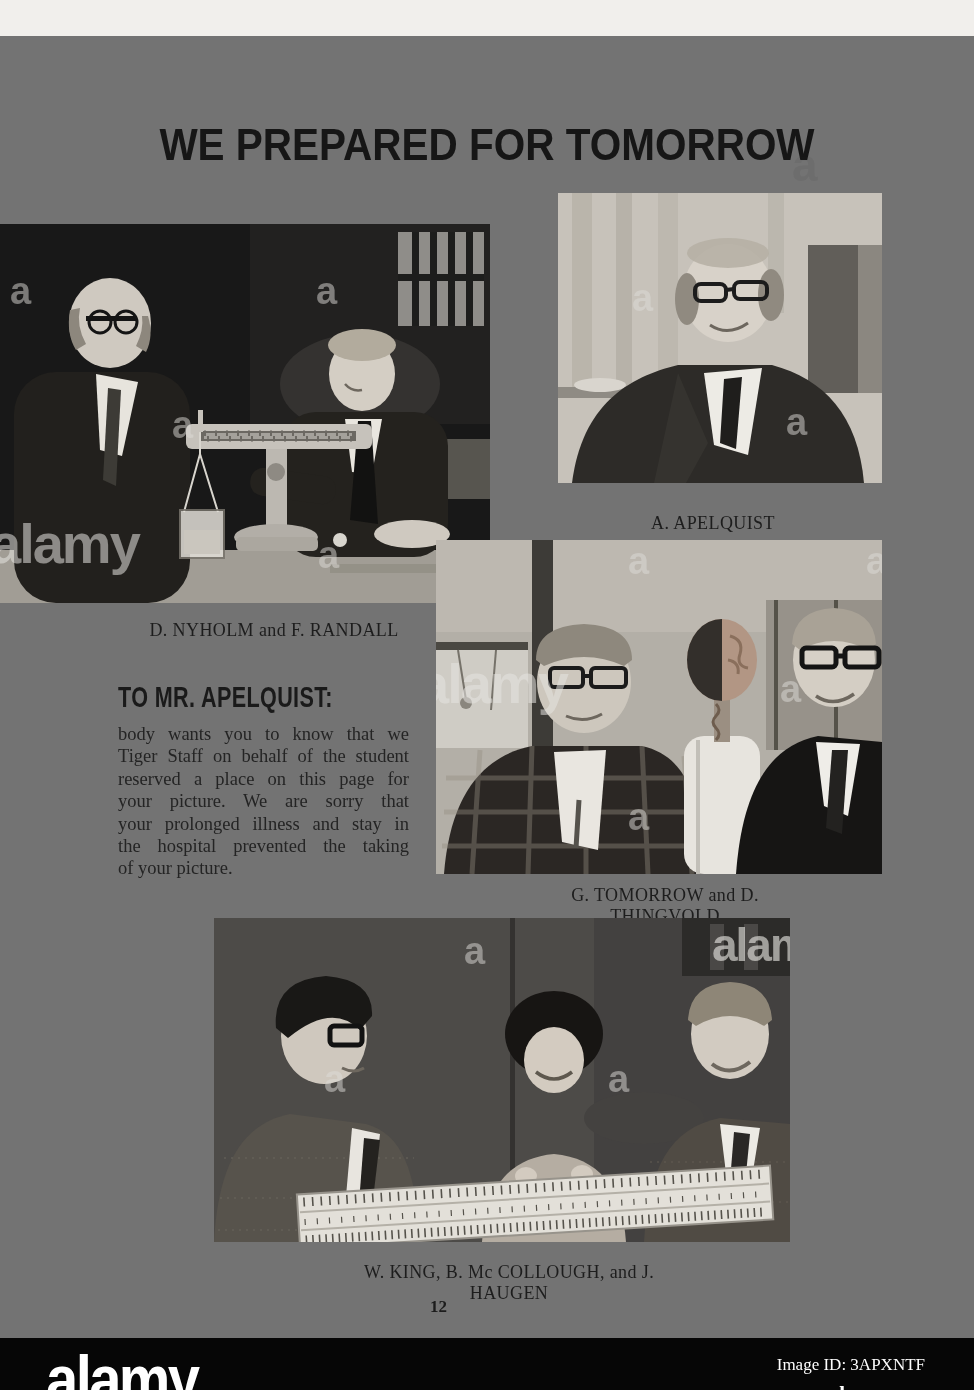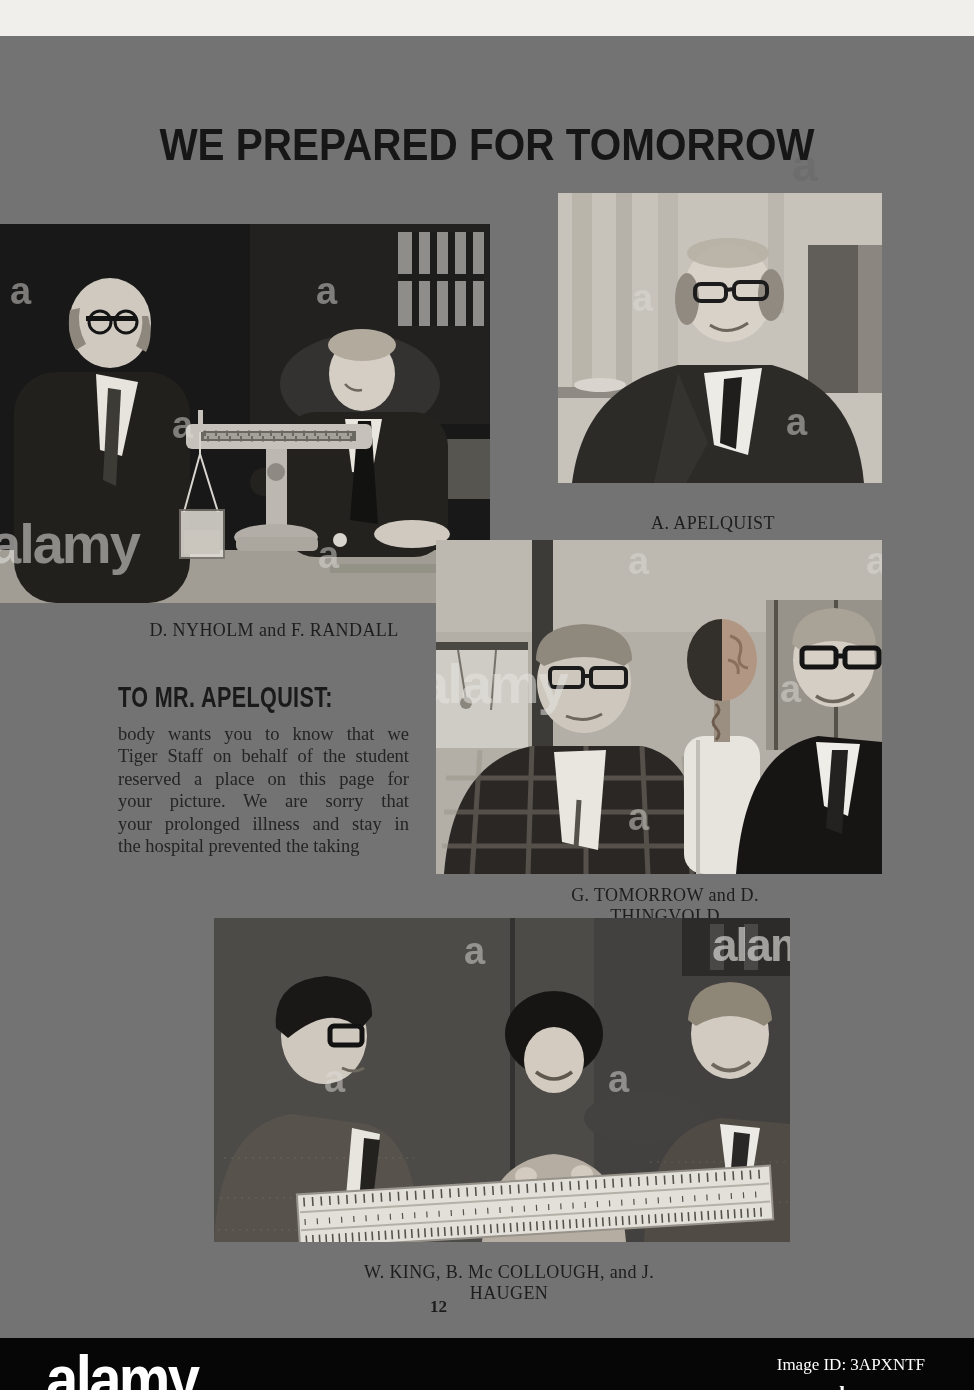--- a/index.html
+++ b/index.html
@@ -190,20 +190,21 @@
   <div class="caption" style="left:515px;top:849px;width:300px;">G. TOMORROW and D. THINGVOLD</div>
 
   <div class="letter-heading">TO MR. APELQUIST:</div>
   <div class="letter-body">
     <div class="ln">body wants you to know that we</div>
     <div class="ln">Tiger Staff on behalf of the student</div>
     <div class="ln">reserved a place on this page for</div>
     <div class="ln">your picture.  We are sorry that</div>
     <div class="ln">your prolonged illness and stay in</div>
     <div class="ln">the hospital prevented the taking</div>
+    <div class="ln">of your picture.</div>
   </div>
 
   <div class="photo" style="left:214px;top:882px;width:576px;height:324px;">
     <svg viewBox="0 0 576 324" preserveAspectRatio="none">
       <rect x="0" y="0" width="576" height="324" fill="#4d4b48"></rect>
       <rect x="380" y="0" width="196" height="324" fill="#434140"></rect>
       <rect x="468" y="0" width="108" height="58" fill="#2c2b29"></rect>
       <rect x="496" y="6" width="14" height="46" fill="#4a4846"></rect>
         <rect x="530" y="6" width="14" height="46" fill="#4a4846"></rect>
       <rect x="296" y="0" width="5" height="252" fill="#343230"></rect>

